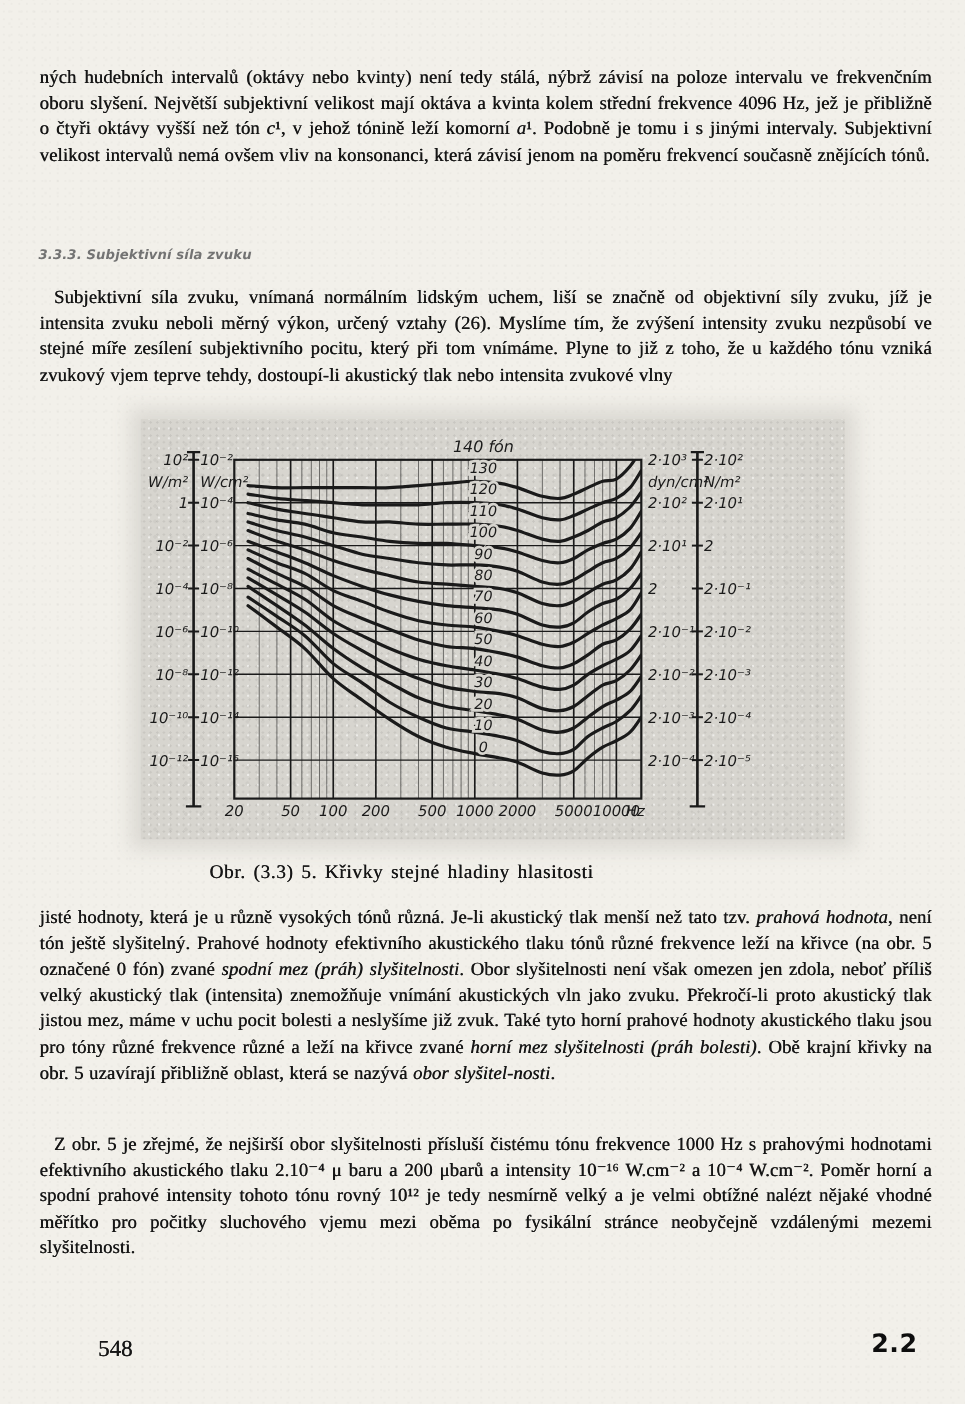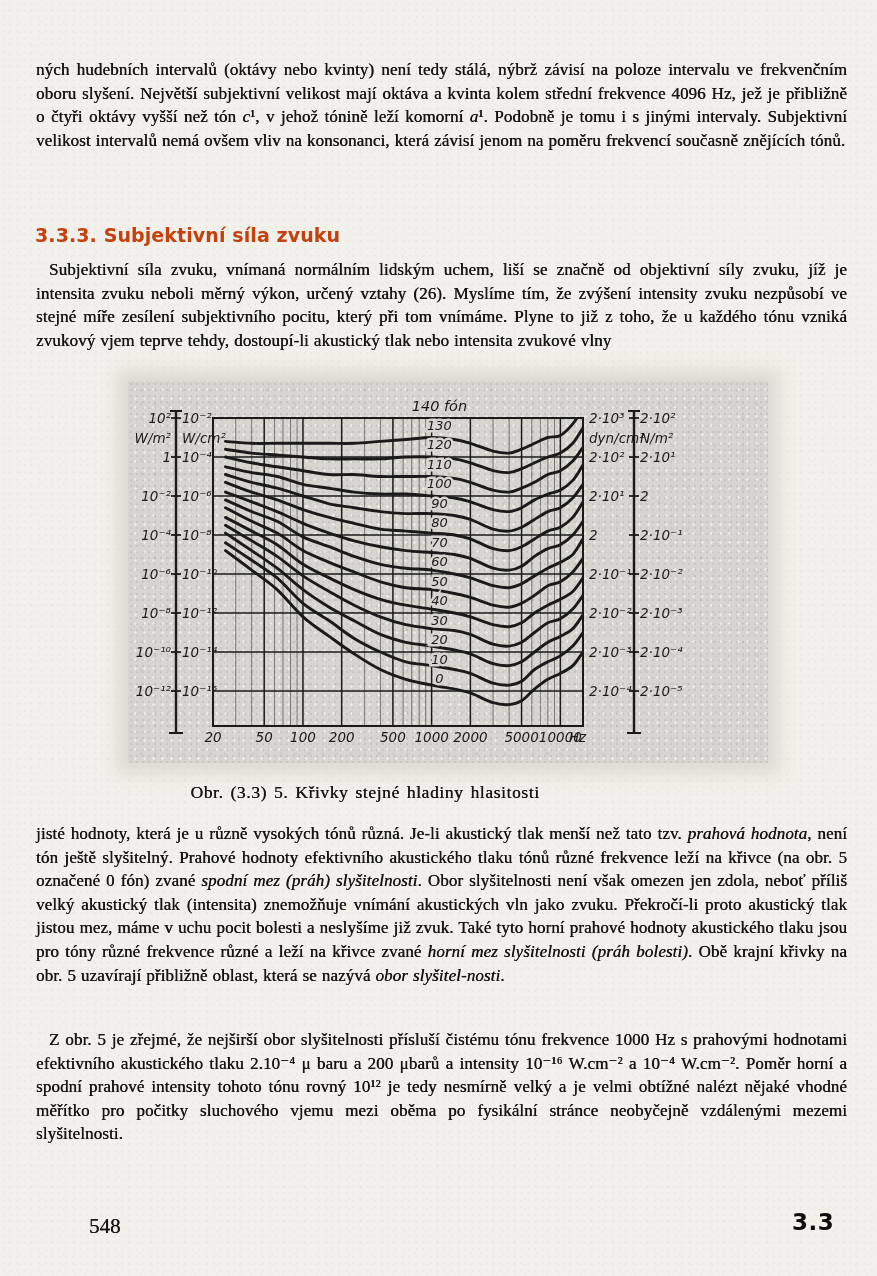--- a/index.html
+++ b/index.html
@@ -17,22 +17,23 @@
   .para{
     position:absolute;left:36px;width:811px;
     font-size:17px;line-height:23.6px;text-align:justify;
     letter-spacing:0.1px;word-spacing:0.6px;
     text-shadow:0.35px 0 0 currentColor;
   }
   .indent{text-indent:13px;}
   .heading{
     position:absolute;left:35px;top:224px;
     font-family:"DejaVu Sans","Liberation Sans",sans-serif;
-    font-weight:bold;font-size:19px;letter-spacing:0.1px;
-    color:#c2410c;
+    font-weight:bold;font-size:12px;letter-spacing:0.1px;
+    color:#737373;
+    font-style:italic;
   }
   .figure{
     position:absolute;left:128px;top:381px;width:640px;height:382px;
     background-color:#d7d5cf;
     background-image:
       radial-gradient(rgba(0,0,0,0.07) 1px, transparent 1.2px),
       radial-gradient(rgba(255,255,255,0.55) 1px, transparent 1.3px),
       radial-gradient(rgba(40,40,40,0.05) 1.4px, transparent 1.8px);
     background-size:6px 6px,9px 9px,14px 14px;
     background-position:0 0,3px 4px,6px 2px;
@@ -221,13 +222,13 @@
     </svg>
 </div>
 
 <div class="caption">Obr. (3.3) 5. Křivky stejné hladiny hlasitosti</div>
 
 <div class="para p3"><span>jisté hodnoty, která je u různě vysokých tónů různá. Je-li akustický tlak menší než tato tzv. </span><span style="font-style: italic;">prahová hodnota</span><span>, není tón ještě slyšitelný. Prahové hodnoty efektivního akustického tlaku tónů různé frekvence leží na křivce (na obr. 5 označené 0 fón) zvané </span><span style="font-style: italic;">spodní mez (práh) slyšitelnosti</span><span>. Obor slyšitelnosti není však omezen jen zdola, neboť příliš velký akustický tlak (intensita) znemožňuje vnímání akustických vln jako zvuku. Překročí-li proto akustický tlak jistou mez, máme v uchu pocit bolesti a neslyšíme již zvuk. Také tyto horní prahové hodnoty akustického tlaku jsou pro tóny různé frekvence různé a leží na křivce zvané </span><span style="font-style: italic;">horní mez slyšitelnosti (práh bolesti)</span><span>. Obě krajní křivky na obr. 5 uzavírají přibližně oblast, která se nazývá </span><span style="font-style: italic;">obor slyšitel-nosti</span><span>.</span></div>
 
 <div class="para p4 indent"><span>Z obr. 5 je zřejmé, že nejširší obor slyšitelnosti přísluší čistému tónu frekvence 1000 Hz s prahovými hodnotami efektivního akustického tlaku 2.10⁻⁴ μ baru a 200 μbarů a intensity 10⁻¹⁶ W.cm⁻² a 10⁻⁴ W.cm⁻². Poměr horní a spodní prahové intensity tohoto tónu rovný 10¹² je tedy nesmírně velký a je velmi obtížné nalézt nějaké vhodné měřítko pro počitky sluchového vjemu mezi oběma po fysikální stránce neobyčejně vzdálenými mezemi slyšitelnosti.</span></div>
 
 <div class="footer-left">548</div>
-<div class="footer-right">3.3</div>
+<div class="footer-right">2.2</div>
 
 </body></html>

